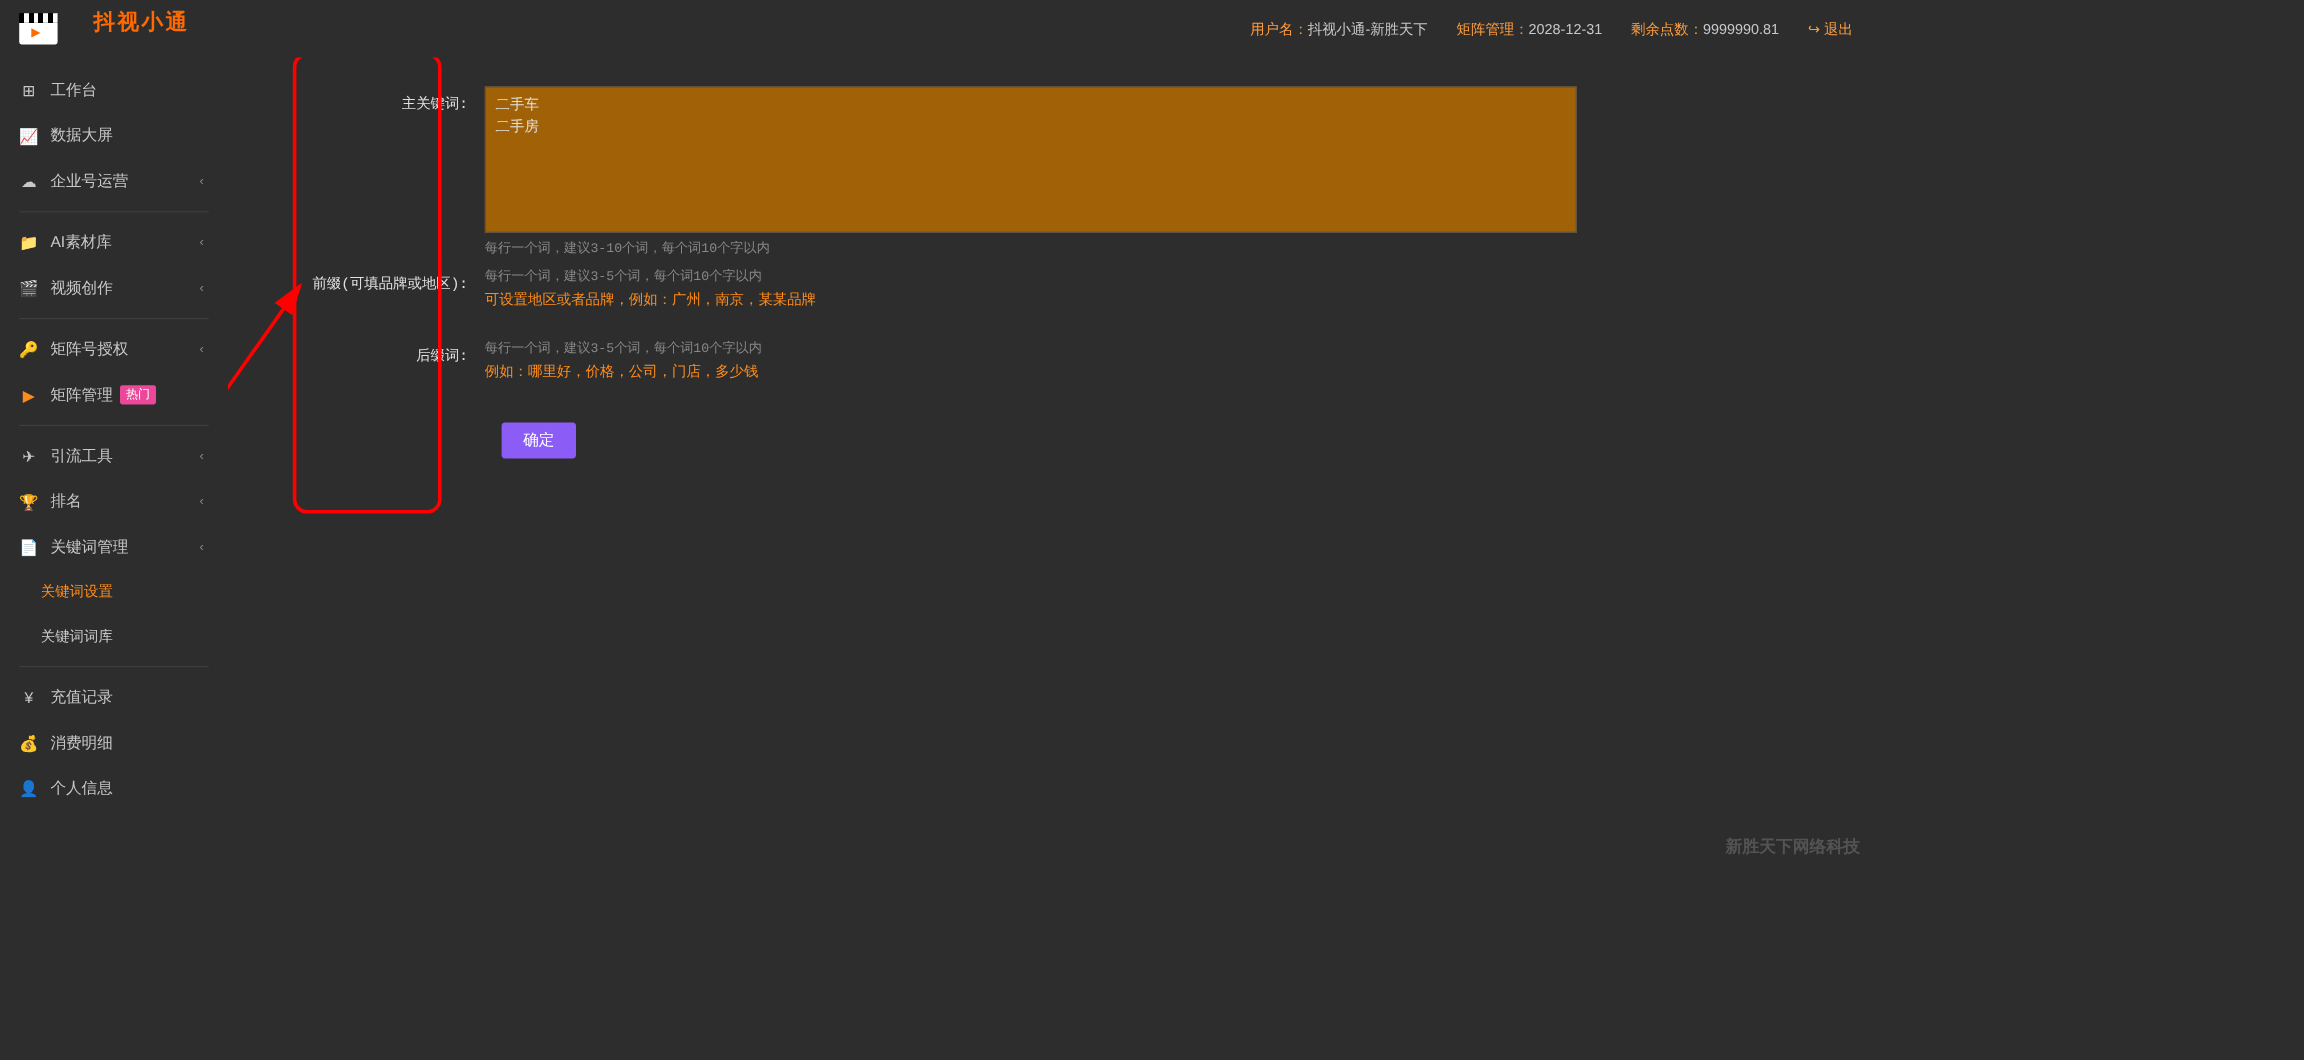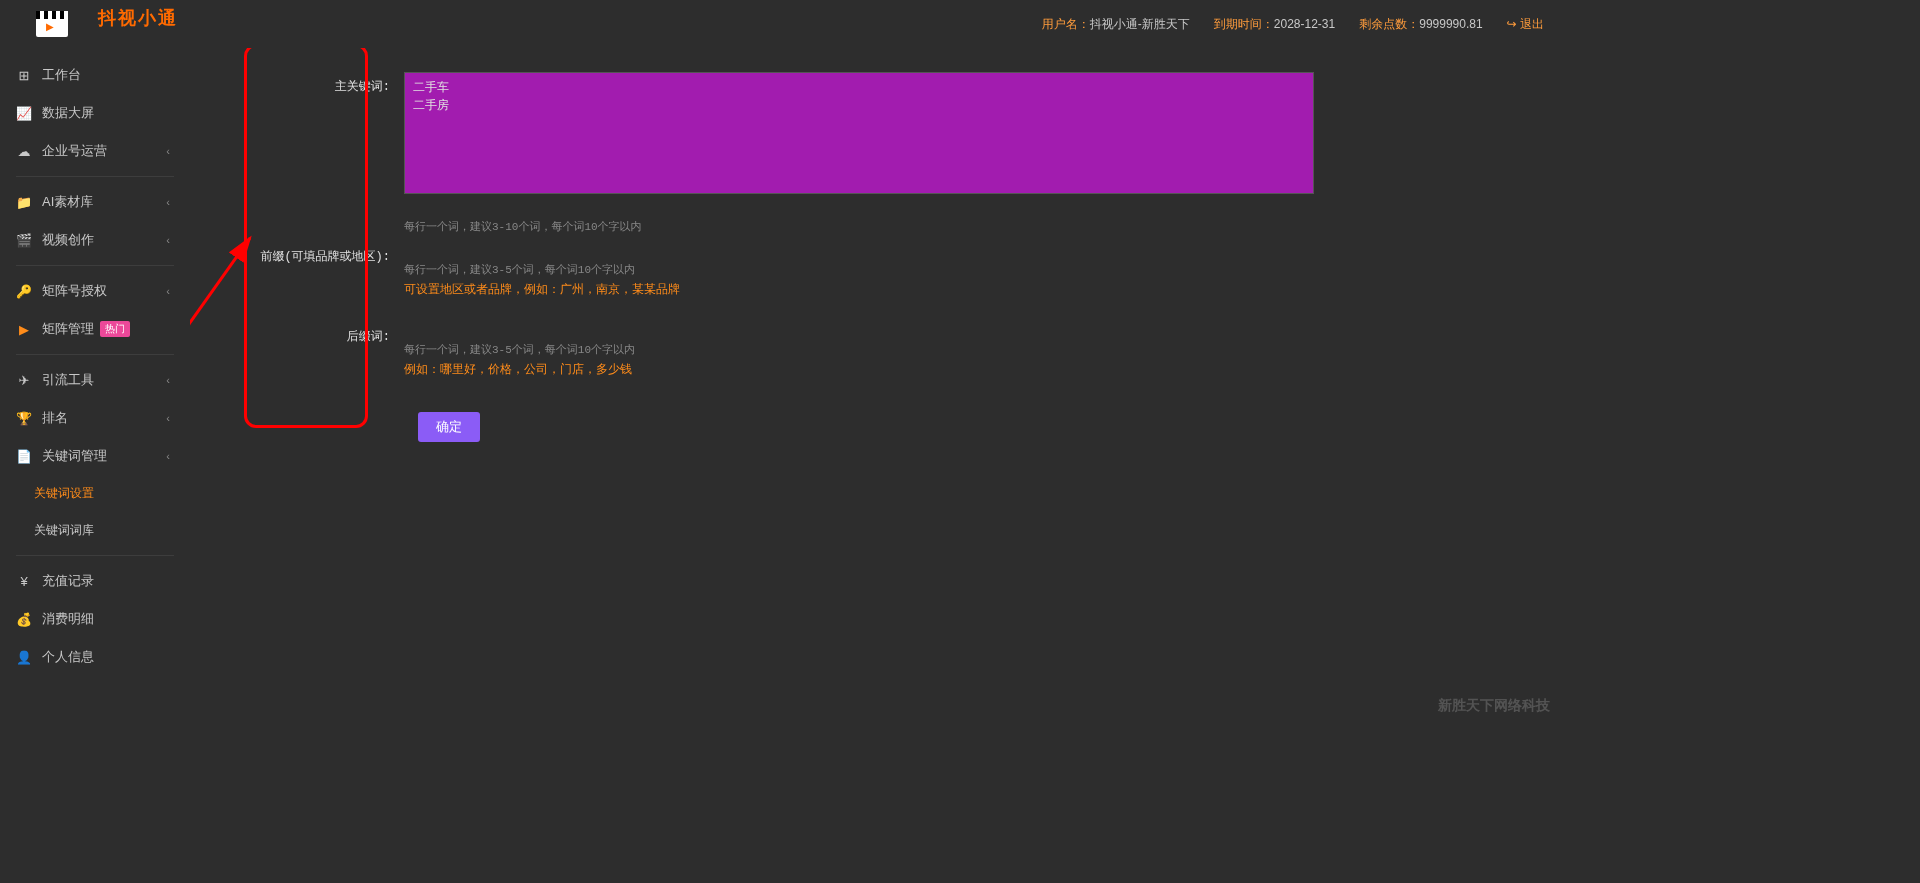--- a/index.html
+++ b/index.html
@@ -11,21 +11,20 @@
   height: 717px;
   overflow: hidden;
   position: relative;
 }
 .header {
   height: 48px;
   background: #2d2d2d;
   display: flex;
   align-items: center;
   padding: 0 16px;
-  margin-left: 20px;
 }
 .logo-area {
   display: flex;
   align-items: center;
   gap: 6px;
 }
 .logo-icon {
   width: 32px;
   height: 26px;
   background: linear-gradient(to bottom, #000 0%, #000 30%, #fff 30%, #fff 100%);
@@ -137,33 +136,33 @@
   width: 190px;
   text-align: right;
   padding-right: 14px;
   padding-top: 6px;
   font-size: 12px;
   color: #e0e0e0;
 }
 .form-control { flex: 1; max-width: 910px; }
 textarea {
   width: 100%;
-  background: #a21caf;
+  background: #a16207;
   border: 1px solid #555;
   color: #e0e0e0;
   font-size: 12px;
   padding: 6px 8px;
   resize: none;
   font-family: inherit;
   line-height: 1.5;
 }
 .hint {
   color: #888;
   font-size: 11px;
-  margin-top: 20px;
+  margin-top: 0;
 }
 .hint2 {
   color: #ff8c1a;
   font-size: 12px;
   margin-top: 4px;
   margin-bottom: 16px;
 }
 .btn-submit {
   background: #8b5cf6;
   color: #fff;
@@ -203,21 +202,21 @@
 <div class="header">
   <div class="logo-area">
     <div class="logo-icon"></div>
     <div class="logo-text">
       <span class="main">抖视小通</span>
       <span class="sub">一站式短视频运营助手</span>
     </div>
   </div>
   <div class="header-right">
     <span><span class="orange">用户名：</span><span>抖视小通-新胜天下</span></span>
-    <span><span class="orange">到期时间：</span><span>2028-12-31</span></span>
+    <span><span class="orange">矩阵管理：</span><span>2028-12-31</span></span>
     <span><span class="orange">剩余点数：</span><span>9999990.81</span></span>
     <a class="logout-link">↪ <span>退出</span></a>
   </div>
 </div>
 
 <div class="container">
   <div class="sidebar">
     <div class="side-item">
       <span class="icon">⊞</span>
       <span>工作台</span>

